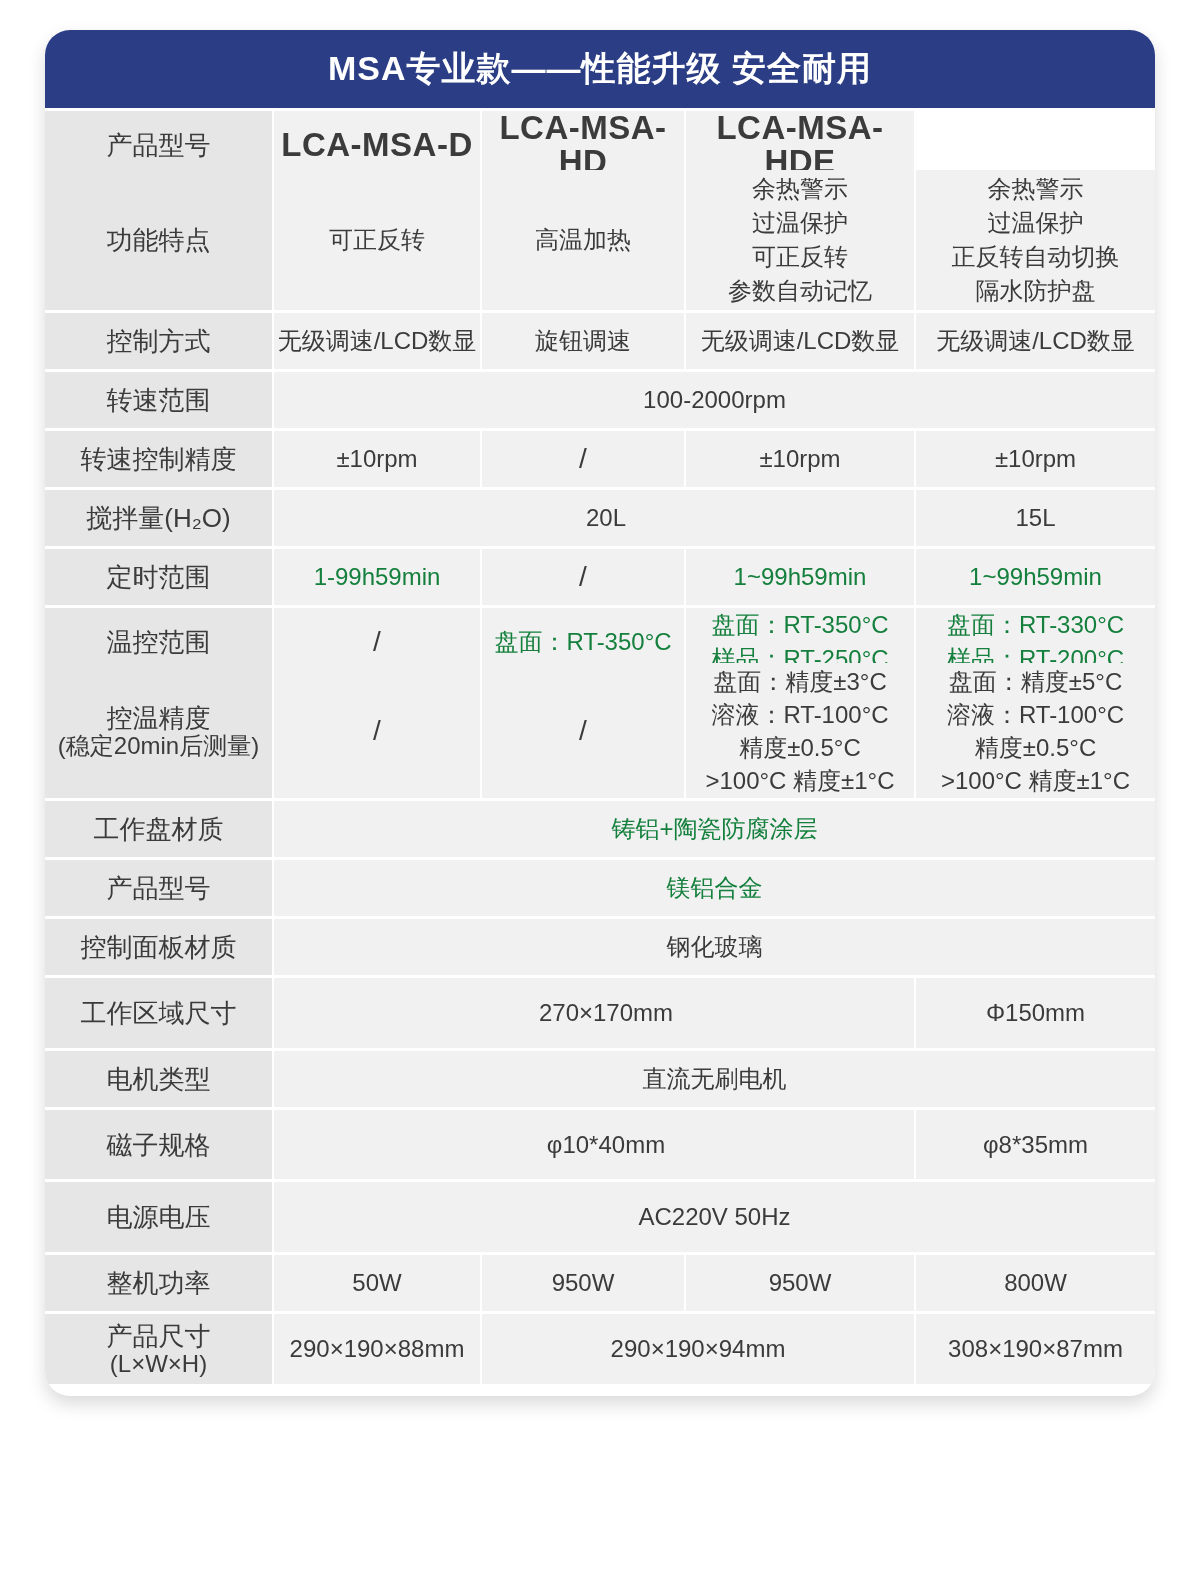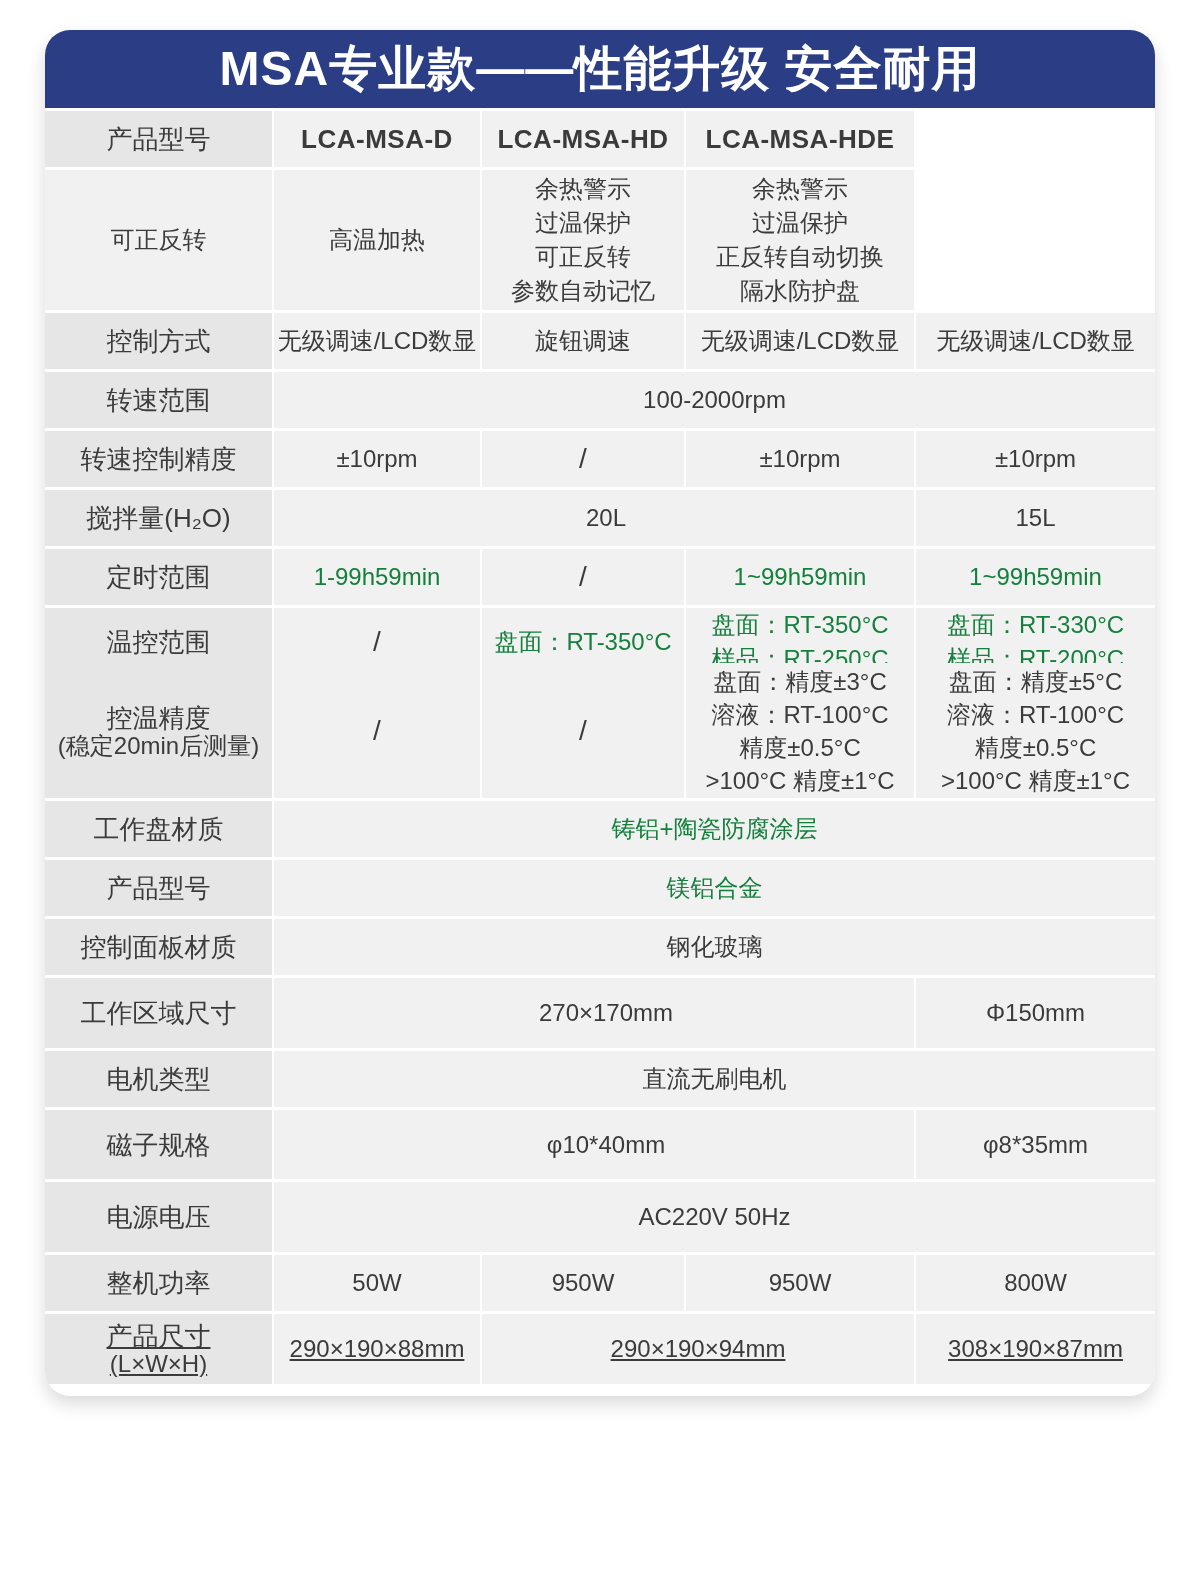--- a/index.html
+++ b/index.html
@@ -17,46 +17,46 @@
     overflow:hidden;
     box-shadow:0 8px 18px rgba(0,0,0,0.15);
   }
   .hdr{
     height:78px;
     background:#2b3e85;
     display:flex;align-items:center;justify-content:center;
     margin-bottom:3px;
   }
   .hdr .title{
-    color:#ffffff;font-size:48px;font-weight:bold;letter-spacing:1px;
+    color:#ffffff;font-size:34px;font-weight:bold;letter-spacing:1px;
   }
   .row{
     display:grid;
     grid-template-columns:227px 206px 202px 228px 239px;
     column-gap:2px;
     margin-bottom:3px;
   }
-  .row:last-child{margin-bottom:12px;text-decoration:underline;}
+  .row:last-child{margin-bottom:12px;}
   .lab{
     background:#e6e6e6;
     display:flex;flex-direction:column;align-items:center;justify-content:center;
     font-size:26px;line-height:30px;text-align:center;
   }
   .lab .sub{font-size:24px;line-height:26px;}
   .cell{
     background:#f1f1f1;
     display:flex;align-items:center;justify-content:center;
     font-size:24px;line-height:34px;text-align:center;
     white-space:pre-line;
   }
   .sp2{grid-column:span 2;}
   .sp3{grid-column:span 3;padding-left:24px;}
   .sp4{grid-column:span 4;}
   .g{color:#15803d;}
-  .model{font-size:26px;font-weight:bold;letter-spacing:.5px;}
+  .model{font-size:33px;font-weight:bold;letter-spacing:.5px;}
   .slash{font-size:28px;}
   .tight{line-height:33px;}
   .h68{height:56px;}
   .h69{height:69px;}
   .h70{height:70px;}
   .h71{height:52px;}
   .h135{height:135px;}
   .h140{height:140px;}
 </style>
 </head>
@@ -69,20 +69,21 @@
   </div>
 
   <div class="row h68">
     <div class="lab">产品型号</div>
     <div class="cell model">LCA-MSA-D</div>
     <div class="cell model">LCA-MSA-HD</div>
     <div class="cell model">LCA-MSA-HDE</div>
   </div>
 
   <div class="row h140">
+    <div class="lab">功能特点</div>
     <div class="cell">可正反转</div>
     <div class="cell">高温加热</div>
     <div class="cell">余热警示
 过温保护
 可正反转
 参数自动记忆</div>
     <div class="cell">余热警示
 过温保护
 正反转自动切换
 隔水防护盘</div>

